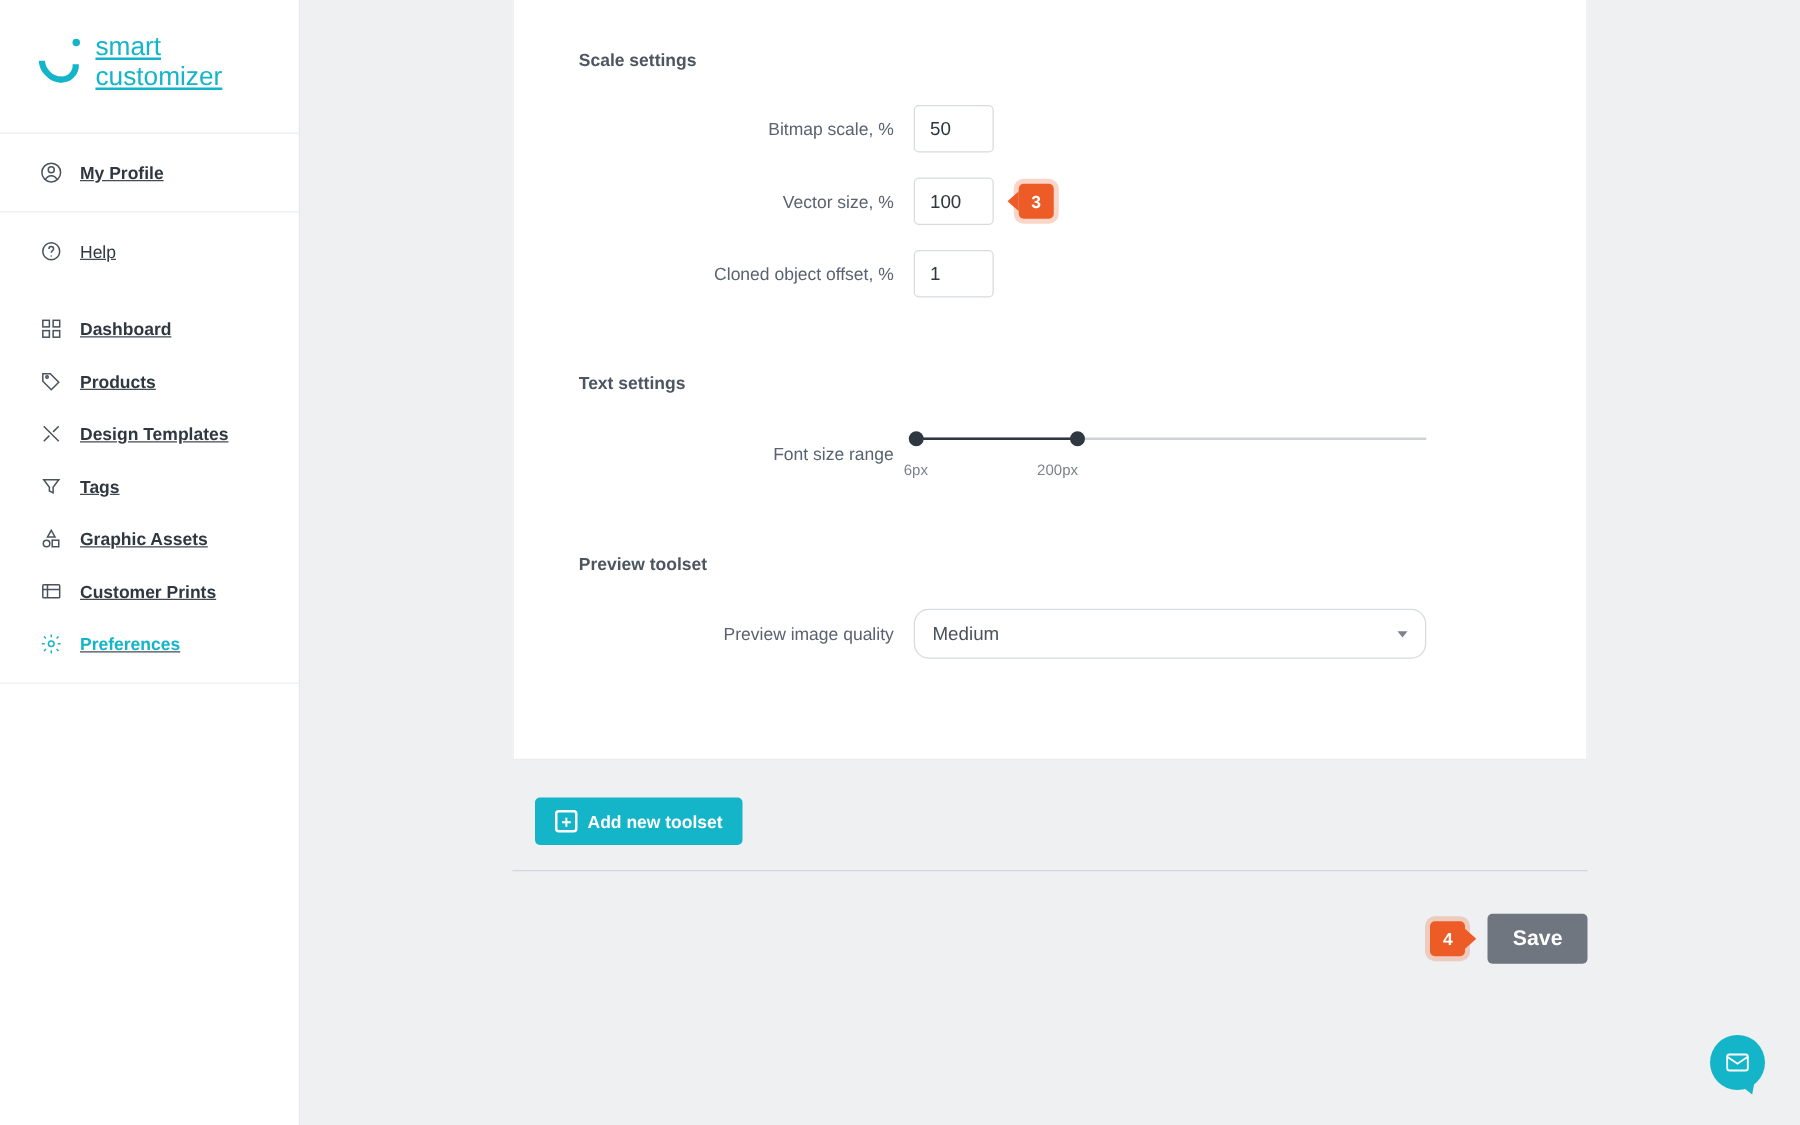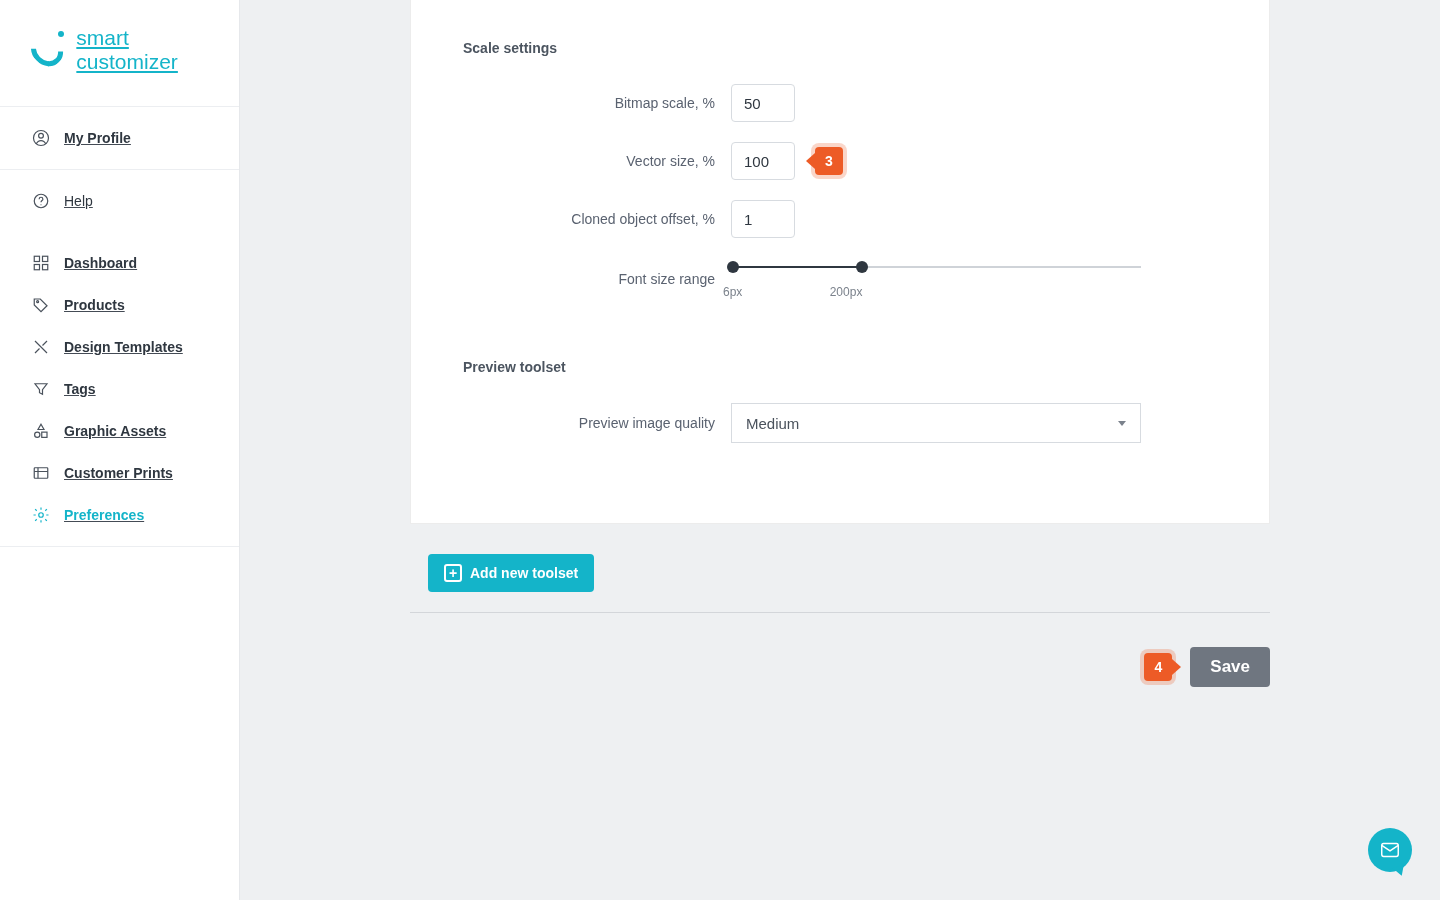--- a/index.html
+++ b/index.html
@@ -29,21 +29,21 @@
   .nav-icon{width:18px;height:18px;display:flex;align-items:center;justify-content:center;}
   .nav-icon svg{width:18px;height:18px;stroke:#4a525c;stroke-width:1.6;fill:none;}
   
   .main{flex:1;display:flex;flex-direction:column;align-items:center;padding:0 40px 60px;}
   .panel{width:860px;background:#fff;border:1px solid #ececec;border-top:none;padding:30px 52px 60px;margin-top:0;}
   .section-title{font-weight:700;color:#4c5560;margin:10px 0 28px;}
   .section-title.mt{margin-top:60px;}
   .row{display:flex;align-items:center;margin-bottom:20px;position:relative;}
   .row-label{width:268px;text-align:right;color:#5a6270;font-size:14px;padding-right:16px;}
   .num-input{width:64px;height:38px;border:1px solid var(--border);border-radius:4px;padding:0 12px;font-size:15px;color:#2f3740;}
-  .select{width:410px;height:40px;border:1px solid var(--border);border-radius:0;background:#fff;padding:0 14px;display:flex;align-items:center;justify-content:space-between;color:#4a525c;font-size:15px;cursor:pointer;}
+  .select{width:410px;height:40px;border:1px solid var(--border);border-radius:12px;background:#fff;padding:0 14px;display:flex;align-items:center;justify-content:space-between;color:#4a525c;font-size:15px;cursor:pointer;}
   .select-caret{border-left:4px solid transparent;border-right:4px solid transparent;border-top:5px solid #7b828c;}
   
   .slider-wrap{width:410px;}
   .slider-track{position:relative;height:2px;background:#cfd3d8;width:100%;margin-top:8px;}
   .slider-fill{position:absolute;height:2px;background:#2f3740;left:0;width:32%;}
   .slider-thumb{position:absolute;width:12px;height:12px;background:#2f3740;border-radius:50%;top:-5px;}
   .slider-thumb.t1{left:-4px;}
   .slider-thumb.t2{left:calc(32% - 6px);}
   .slider-labels{display:flex;justify-content:space-between;width:34%;font-size:12px;color:#7b828c;margin-top:17px;margin-left:-8px;}
   
@@ -179,20 +179,21 @@
       <div class="row">
         <div class="row-label">Vector size, %</div>
         <input class="num-input" value="100" style="">
         <div class="callout left callout-inline">3</div>
       </div>
       <div class="row">
         <div class="row-label">Cloned object offset, %</div>
         <input class="num-input" value="1" style="">
       </div>
 
+      <div class="section-title mt">Text settings</div>
       <div class="row">
         <div class="row-label" style="width:268px">Font size range</div>
         <div class="slider-wrap">
           <div class="slider-track">
             <div class="slider-fill"></div>
             <div class="slider-thumb t1"></div>
             <div class="slider-thumb t2"></div>
           </div>
           <div class="slider-labels">
             <span>6px</span>

